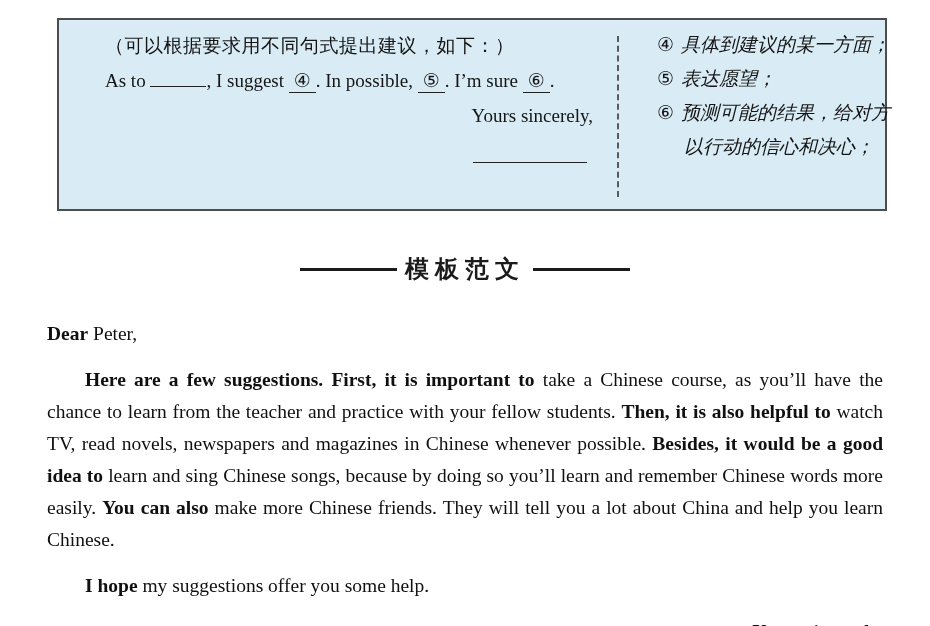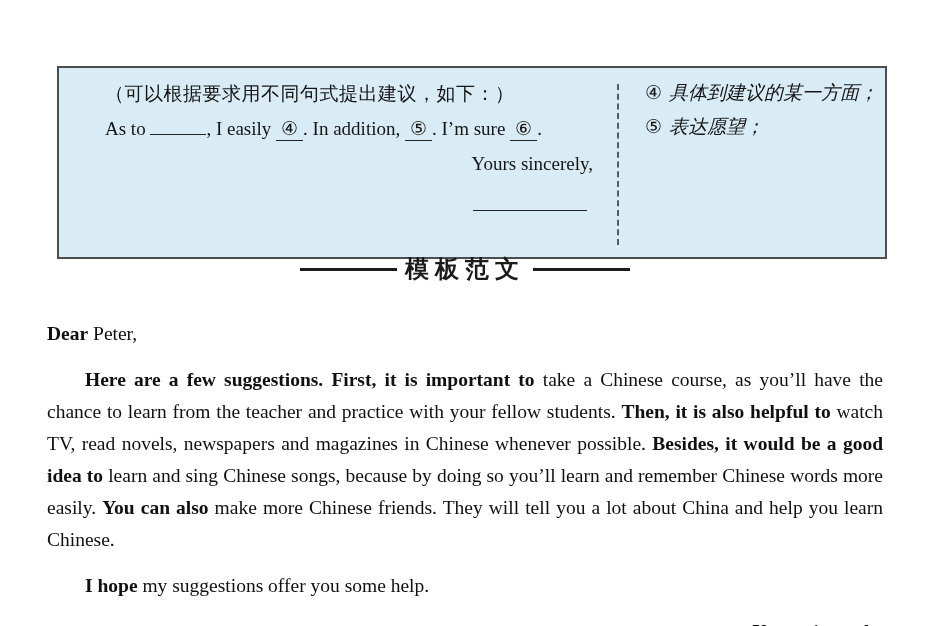--- a/index.html
+++ b/index.html
@@ -3,33 +3,33 @@
 <meta charset="utf-8">
 <style>
   html,body{margin:0;padding:0;}
   body{
     width:930px;height:626px;position:relative;background:#ffffff;
     font-family:"Liberation Serif", serif;color:#111;overflow:hidden;
   }
   
   .tbox{
     position:absolute;left:57px;top:18px;width:830px;height:193px;
-    background:#d9ecf5;border:2px solid #4d4d4d;box-sizing:border-box;margin-top:48px;
+    background:#d9ecf5;border:2px solid #4d4d4d;box-sizing:border-box;
   }
   .tbox-left{
     position:absolute;left:0;top:0;width:558px;height:100%;
     padding:8px 24px 0 46px;box-sizing:border-box;
     font-size:19px;line-height:35px;color:#151515;
   }
   .tbox-divider{
     position:absolute;left:558px;top:16px;bottom:12px;width:0;
     border-left:2px dashed #5a5a5a;
   }
   .tbox-right{
-    position:absolute;left:560px;top:0;width:268px;height:100%;
+    position:absolute;left:572px;top:0;width:268px;height:100%;
     padding:8px 8px 16px 26px;box-sizing:border-box;
     font-size:19px;line-height:34px;font-style:italic;color:#151515;
   }
   .tb-item{padding-left:27px;text-indent:-27px;}
   .tb-num{margin-right:7px;font-style:normal;}
   .note-cn{letter-spacing:0.5px;}
   .u{border-bottom:1.6px solid #222;padding:0 5px 1px;}
   .blank{
     display:inline-block;border-bottom:1.6px solid #222;height:17px;
     vertical-align:baseline;
@@ -56,35 +56,38 @@
   .letter p.indent{text-indent:38px;}
   .letter p.right{text-align:right;}
   .b{font-weight:bold;}
 </style>
 </head>
 <body>
 
 <div class="tbox">
   <div class="tbox-left">
     <div class="note-cn">（可以根据要求用不同句式提出建议，如下：）</div>
-    <div><span>As to </span><span class="blank" style="width: 56px;"></span><span>, I easily </span><span class="u">④</span><span>. In addition, </span><span class="u">⑤</span><span>. I’m sure </span><span class="u">⑥</span><span>.</span></div>
+    <div><span>As to </span><span class="blank" style="width: 56px;"></span><span>, I suggest </span><span class="u">④</span><span>. In possible, </span><span class="u">⑤</span><span>. I’m sure </span><span class="u">⑥</span><span>.</span></div>
     <div class="tb-signoff">Yours sincerely,</div>
     <div class="tb-sigline">
       <span class="blank" style="width: 114px;"></span>
     </div>
   </div>
 
   <div class="tbox-divider"></div>
 
   <div class="tbox-right">
     <div class="tb-item">
       <span class="tb-num">④</span><span>具体到建议的某一方面；</span>
     </div>
     <div class="tb-item">
       <span class="tb-num">⑤</span><span>表达愿望；</span>
+    </div>
+    <div class="tb-item">
+      <span class="tb-num">⑥</span><span>预测可能的结果，给对方以行动的信心和决心；</span>
     </div>
   </div>
 </div>
 
 <div class="heading">
   <span class="rule"></span>
   <span class="title">模板范文</span>
   <span class="rule"></span>
 </div>
 

